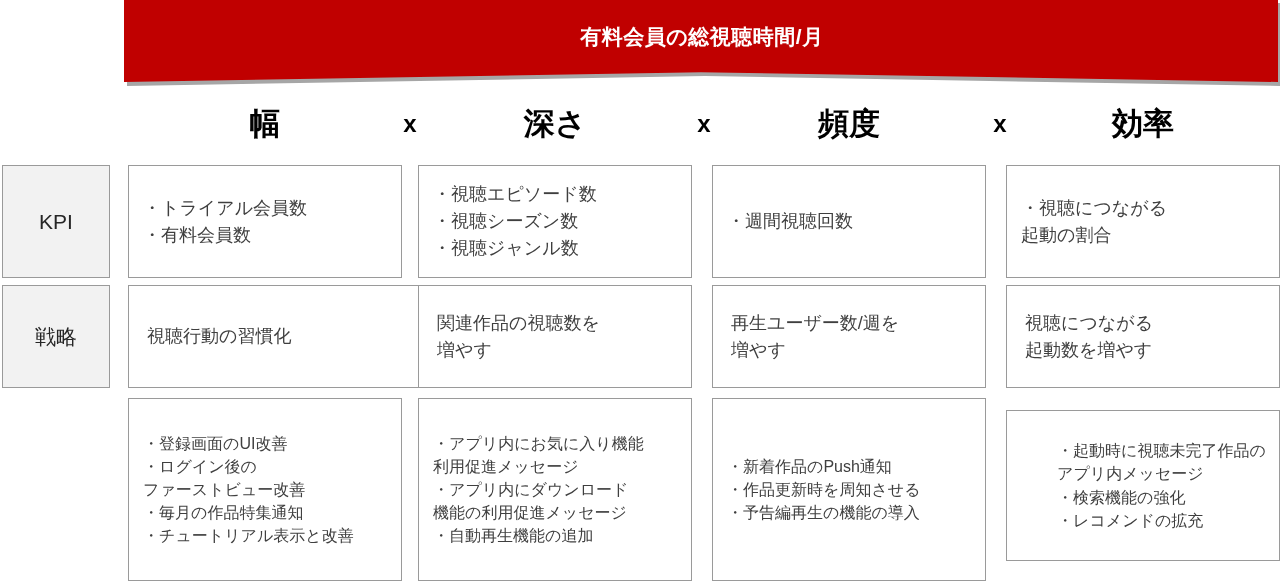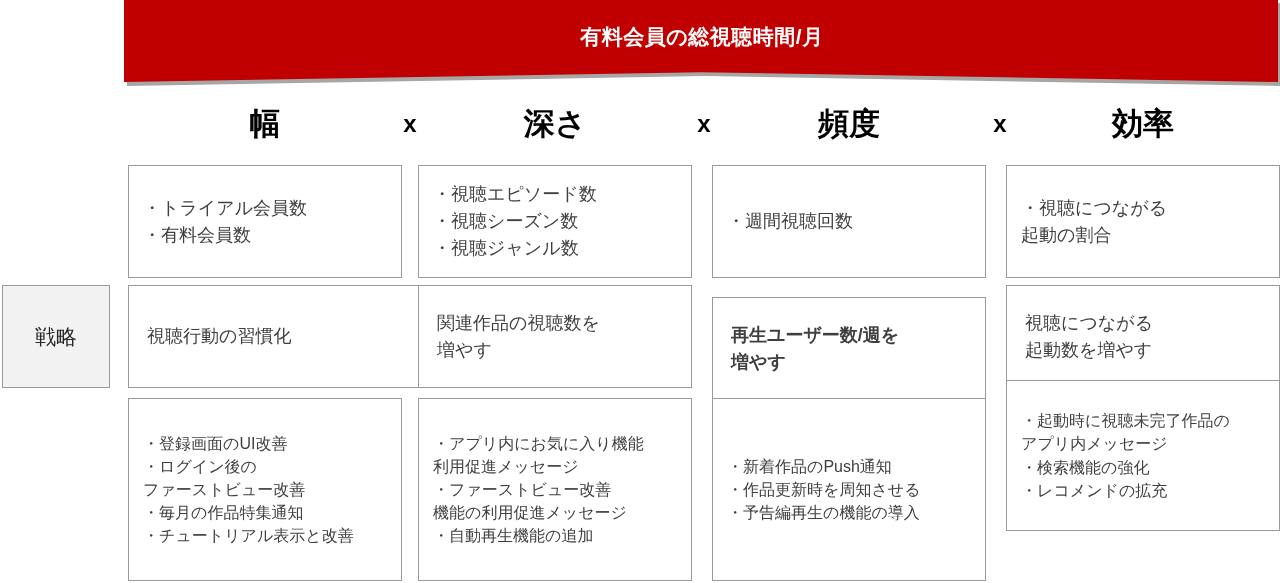--- a/index.html
+++ b/index.html
@@ -158,20 +158,21 @@
   <div class="op" style="left:382px; width:56px;">x</div>
   <div class="col-head" style="left:418px; width:274px;">深さ</div>
   <div class="op" style="left:676px; width:56px;">x</div>
   <div class="col-head" style="left:712px; width:274px;">頻度</div>
   <div class="op" style="left:972px; width:56px;">x</div>
   <div class="col-head" style="left:1006px; width:274px;">効率</div>
 </div>
 
 <div class="grid">
 
+  <div class="cell rowlabel" style="left:2px; top:165px; width:108px; height:113px;">KPI</div>
   <div class="cell" style="left:128px; top:165px; width:274px; height:113px;">
     <div class="cell-inner">
       <ul class="bullet-list">
         <li>・トライアル会員数</li>
         <li>・有料会員数</li>
       </ul>
     </div>
   </div>
   <div class="cell" style="left:418px; top:165px; width:274px; height:113px;">
     <div class="cell-inner">
@@ -203,21 +204,21 @@
     <div class="cell-inner plain">
       <div class="plain-line">視聴行動の習慣化</div>
     </div>
   </div>
   <div class="cell" style="left:418px; top:285px; width:274px; height:103px;">
     <div class="cell-inner plain">
       <div class="plain-line">関連作品の視聴数を
 増やす</div>
     </div>
   </div>
-  <div class="cell" style="left:712px; top:297px; width:274px; height:103px;font-weight:bold;">
+  <div class="cell" style="left:712px; top:285px; width:274px; height:103px;">
     <div class="cell-inner plain">
       <div class="plain-line">再生ユーザー数/週を
 増やす</div>
     </div>
   </div>
   <div class="cell" style="left:1006px; top:285px; width:274px; height:103px;">
     <div class="cell-inner plain">
       <div class="plain-line">視聴につながる
 起動数を増やす</div>
     </div>
@@ -232,36 +233,36 @@
         <li>・毎月の作品特集通知</li>
         <li>・チュートリアル表示と改善</li>
       </ul>
     </div>
   </div>
   <div class="cell small-text" style="left:418px; top:398px; width:274px; height:183px;">
     <div class="cell-inner">
       <ul class="bullet-list">
         <li>・アプリ内にお気に入り機能
   利用促進メッセージ</li>
-        <li>・ファーストビュー改善
+        <li>・アプリ内にダウンロード
   機能の利用促進メッセージ</li>
         <li>・自動再生機能の追加</li>
       </ul>
     </div>
   </div>
   <div class="cell small-text" style="left:712px; top:398px; width:274px; height:183px;">
     <div class="cell-inner">
       <ul class="bullet-list">
         <li>・新着作品のPush通知</li>
         <li>・作品更新時を周知させる</li>
         <li>・予告編再生の機能の導入</li>
       </ul>
     </div>
   </div>
-  <div class="cell small-text" style="left:1006px; top:380px; width:274px; height:151px;">
+  <div class="cell small-text" style="left:1006px; top:410px; width:274px; height:151px;padding-left:36px;">
     <div class="cell-inner">
       <ul class="bullet-list">
         <li>・起動時に視聴未完了作品の
   アプリ内メッセージ</li>
         <li>・検索機能の強化</li>
         <li>・レコメンドの拡充</li>
       </ul>
     </div>
   </div>
 

